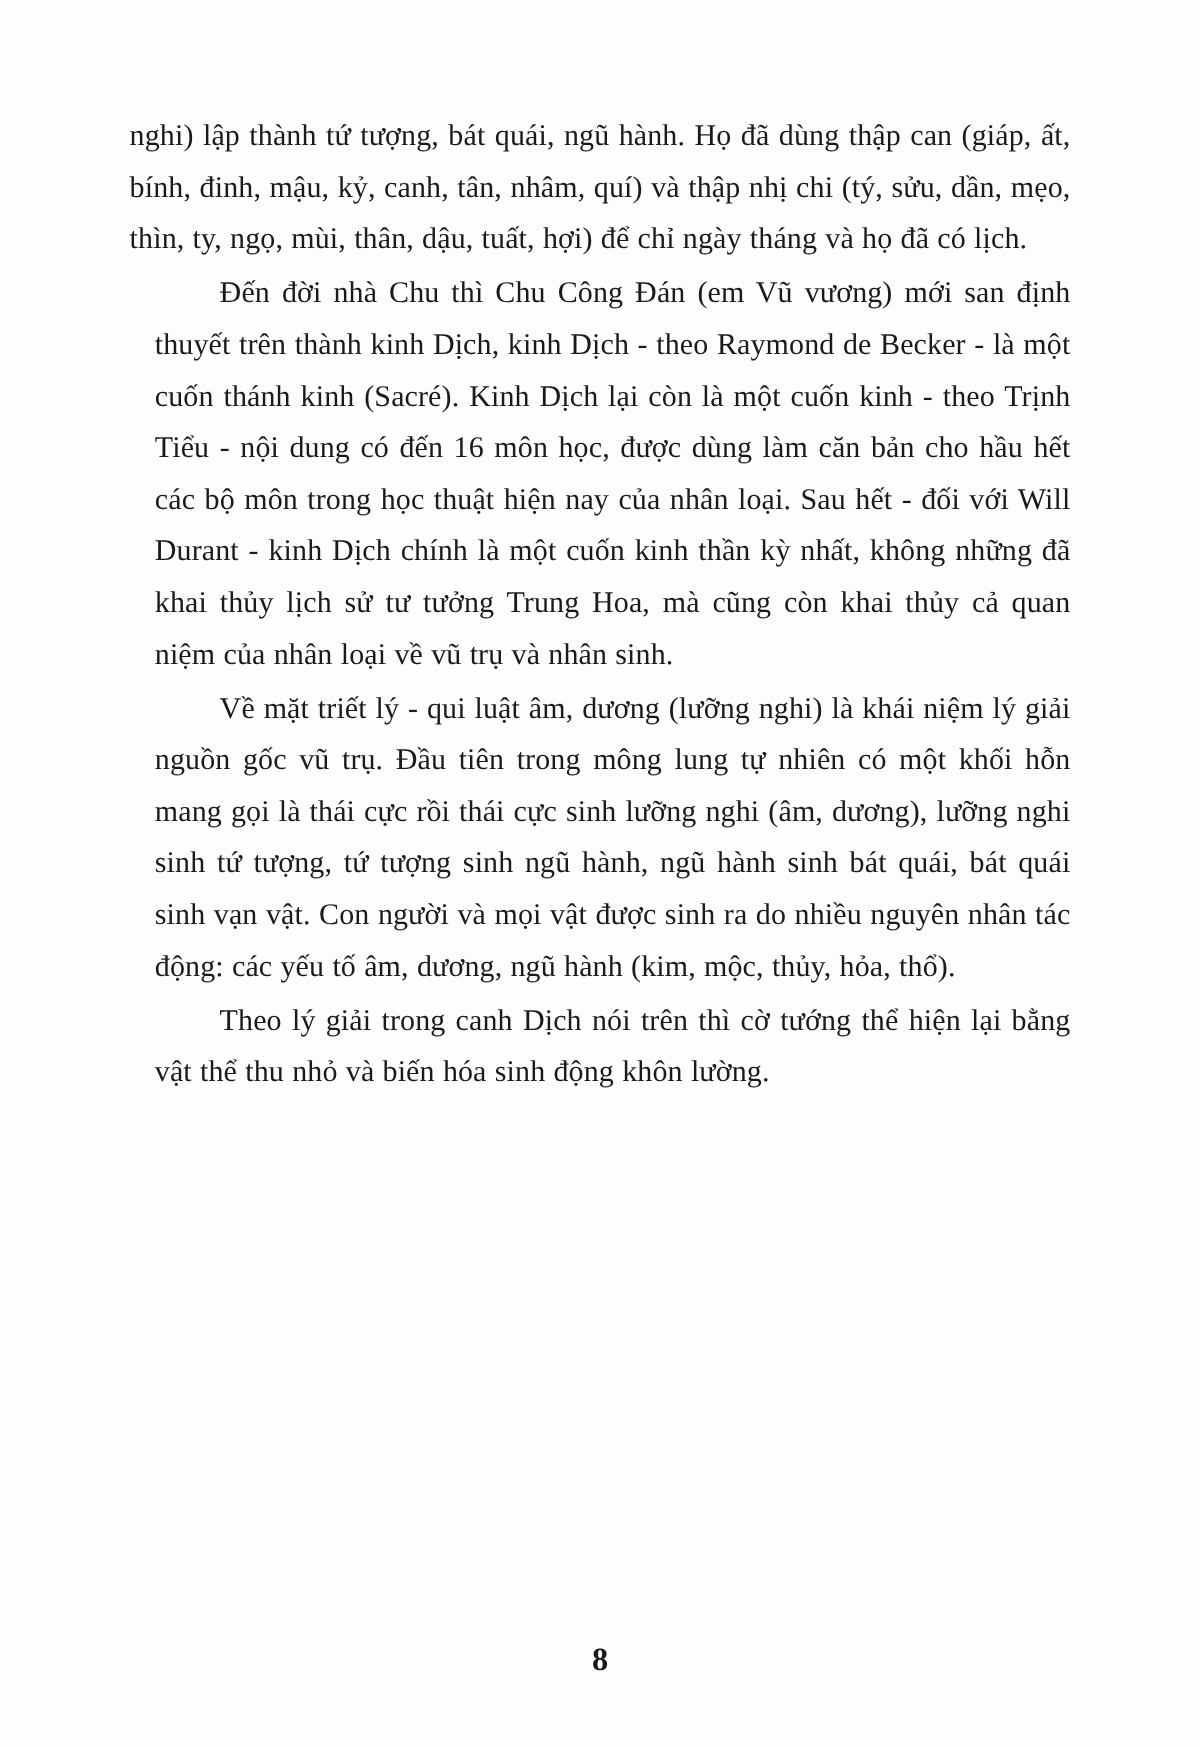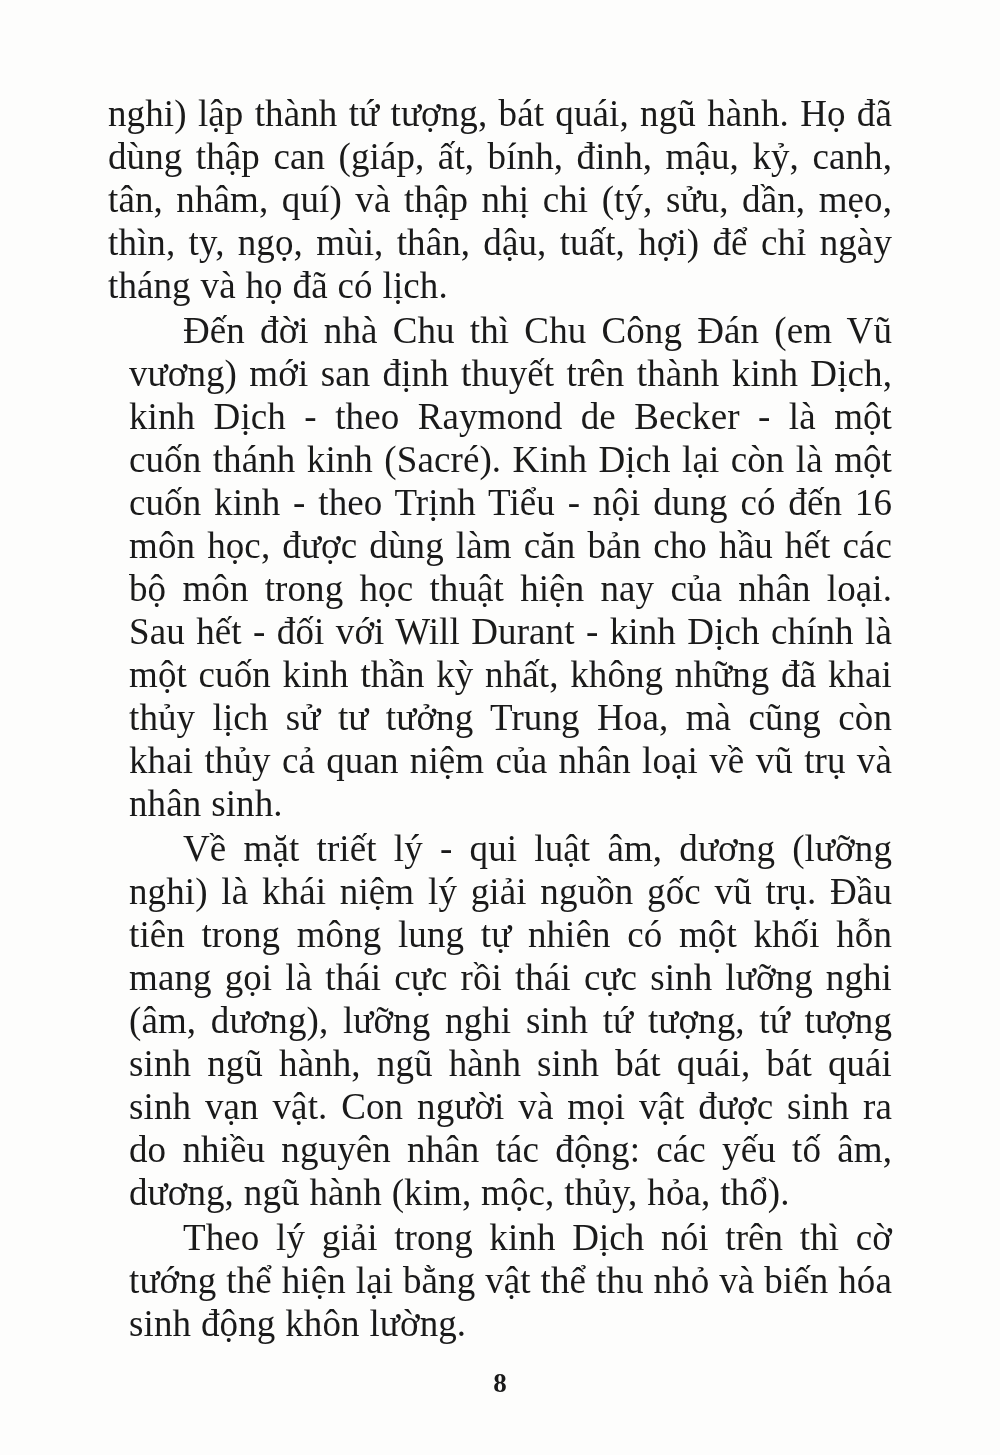--- a/index.html
+++ b/index.html
@@ -22,21 +22,21 @@
     height: 1455px;
     background: #fdfdfc;
   }
   .content {
     position: absolute;
     left: 108px;
     top: 92px;
     width: 784px;
   }
   .para {
-    font-size: 37px;
+    font-size: 25px;
     line-height: 43px;
     text-align: justify;
     text-justify: inter-word;
     margin: 0 0 2px 0;
     letter-spacing: 0.1px;
     word-spacing: 0.5px;
   }
   .para.indent {
     text-indent: 54px;
     margin-left: 21px;
@@ -57,16 +57,16 @@
   }
 </style>
 </head>
 <body>
 
 <div class="page">
   <div class="content">
     <p class="para first">nghi) lập thành tứ tượng, bát quái, ngũ hành. Họ đã dùng thập can (giáp, ất, bính, đinh, mậu, kỷ, canh, tân, nhâm, quí) và thập nhị chi (tý, sửu, dần, mẹo, thìn, ty, ngọ, mùi, thân, dậu, tuất, hợi) để chỉ ngày tháng và họ đã có lịch.</p>
     <p class="para indent">Đến đời nhà Chu thì Chu Công Đán (em Vũ vương) mới san định thuyết trên thành kinh Dịch, kinh Dịch - theo Raymond de Becker - là một cuốn thánh kinh (Sacré). Kinh Dịch lại còn là một cuốn kinh - theo Trịnh Tiểu - nội dung có đến 16 môn học, được dùng làm căn bản cho hầu hết các bộ môn trong học thuật hiện nay của nhân loại. Sau hết - đối với Will Durant - kinh Dịch chính là một cuốn kinh thần kỳ nhất, không những đã khai thủy lịch sử tư tưởng Trung Hoa, mà cũng còn khai thủy cả quan niệm của nhân loại về vũ trụ và nhân sinh.</p>
     <p class="para indent">Về mặt triết lý - qui luật âm, dương (lưỡng nghi) là khái niệm lý giải nguồn gốc vũ trụ. Đầu tiên trong mông lung tự nhiên có một khối hỗn mang gọi là thái cực rồi thái cực sinh lưỡng nghi (âm, dương), lưỡng nghi sinh tứ tượng, tứ tượng sinh ngũ hành, ngũ hành sinh bát quái, bát quái sinh vạn vật. Con người và mọi vật được sinh ra do nhiều nguyên nhân tác động: các yếu tố âm, dương, ngũ hành (kim, mộc, thủy, hỏa, thổ).</p>
-    <p class="para indent">Theo lý giải trong kinh Dịch nói trên thì cờ tướng thể hiện lại bằng vật thể thu nhỏ và biến hóa sinh động khôn lường.</p>
+    <p class="para indent">Theo lý giải trong canh Dịch nói trên thì cờ tướng thể hiện lại bằng vật thể thu nhỏ và biến hóa sinh động khôn lường.</p>
   </div>
   <div class="page-number">8</div>
 </div>
 
 </body></html>

